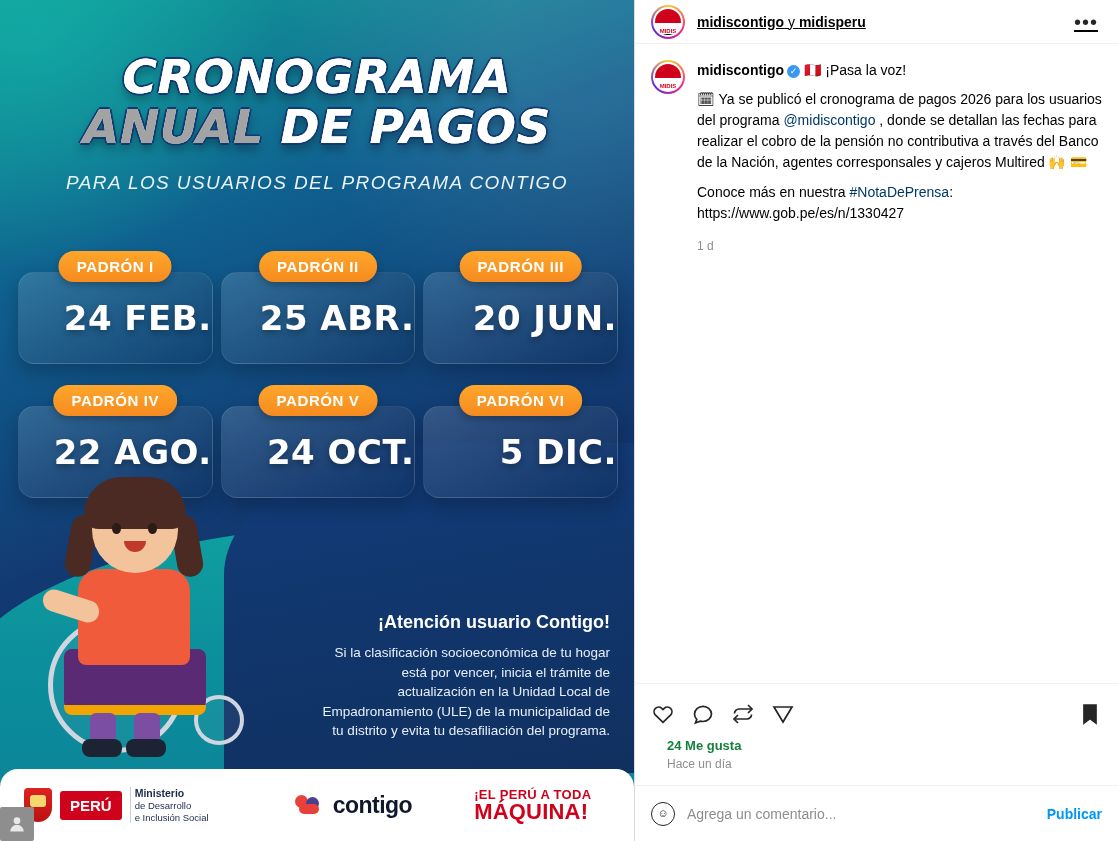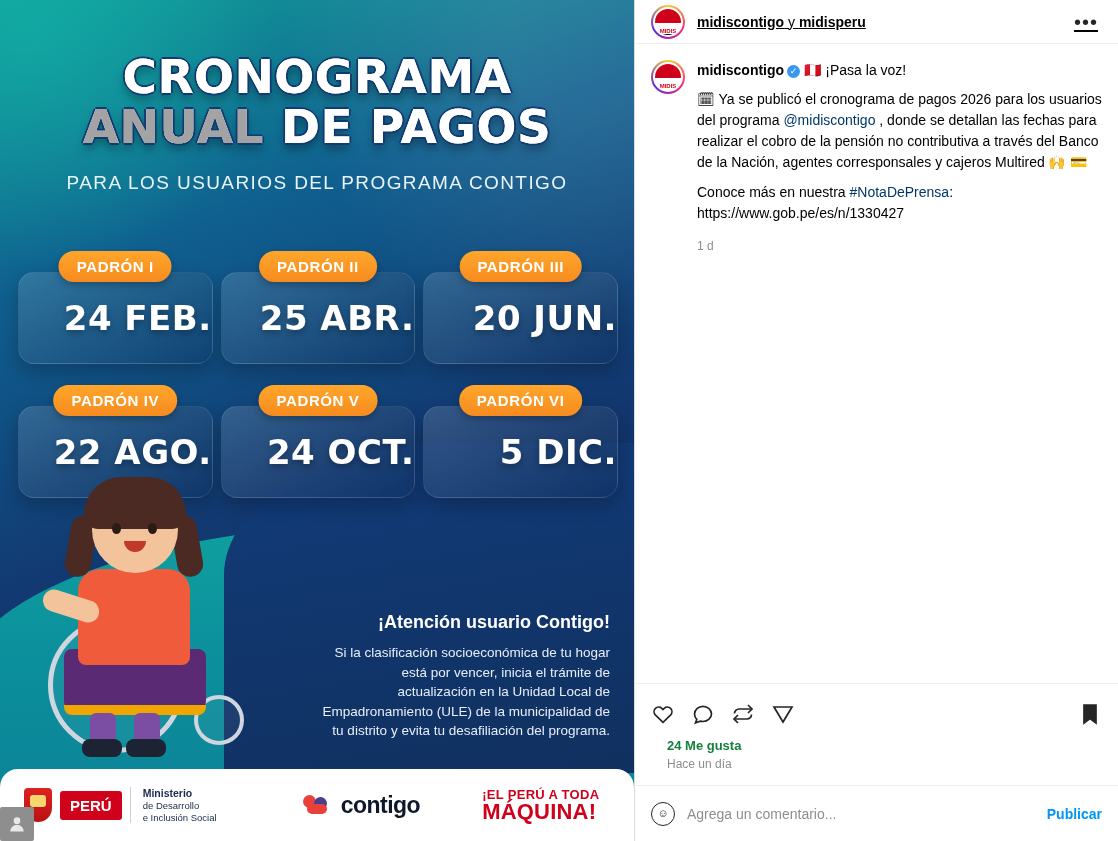--- a/index.html
+++ b/index.html
@@ -53,20 +53,21 @@
     position: absolute;
     right: -10px; bottom: 68px;
     width: 420px; height: 330px;
     background: linear-gradient(170deg, #123c7a 0%, #10305f 100%);
     border-radius: 55% 0 0 0 / 40% 0 0 0;
   }
 
   .title-block {
     position: absolute; top: 52px; left: 0; right: 0;
     text-align: center;
+    font-style: italic;
   }
   .title-line {
     font-size: 47px;
     font-weight: 800;
     letter-spacing: 0.5px;
     line-height: 1.06;
     color: #ffffff;
     text-shadow:
       0 0 0 #fff,
       -2px 0 0 #123a72, 2px 0 0 #123a72, 0 -2px 0 #123a72, 0 2px 0 #123a72,
@@ -159,21 +160,21 @@
   .footer-bar {
     position: absolute; left: 0; right: 0; bottom: 0;
     height: 72px; background: #ffffff;
     border-radius: 18px 18px 0 0;
     display: flex; align-items: center;
   }
   .f-left { display:flex; align-items:center; gap:8px; padding-left:24px; }
   .shield { width:28px; height:34px; background: linear-gradient(180deg,#d22,#b11); border-radius: 4px 4px 14px 14px; position:relative;}
   .shield::after{content:"";position:absolute;left:6px;top:7px;width:16px;height:12px;background:#f5d76e;border-radius:3px;}
   .peru-box { background:#d0021b; color:#fff; font-weight:800; font-size:15px; padding:6px 10px; border-radius:3px; }
-  .min-text { font-size:9.5px; line-height:1.25; color:#1b2a4a; border-left:1px solid #c9ced8; padding-left:12px;}
+  .min-text { font-size:9.5px; line-height:1.25; color:#1b2a4a; border-left:1px solid #c9ced8; padding-left:4px;}
   .min-text b { font-size:10.5px; }
   .contigo { display:flex; align-items:center; gap:8px; margin-left:86px;}
   .contigo-icon { width:30px; height:20px; position:relative;}
   .contigo-icon i { position:absolute; width:13px; height:13px; border-radius:50%; }
   .contigo-icon i:nth-child(1){ background:#e8413c; left:0; top:0;}
   .contigo-icon i:nth-child(2){ background:#4a3f8c; left:11px; top:2px;}
   .contigo-icon i:nth-child(3){ background:#e8413c; left:4px; top:9px; width:20px; height:10px; border-radius:10px;}
   .contigo-word { font-size:23px; font-weight:800; color:#0f172a; letter-spacing:-0.5px;}
   .peru-maquina { margin-left:62px; color:#d0021b; font-weight:800; line-height:1; text-align:left;}
   .peru-maquina .l1{ font-size:13px; letter-spacing:.3px;}

